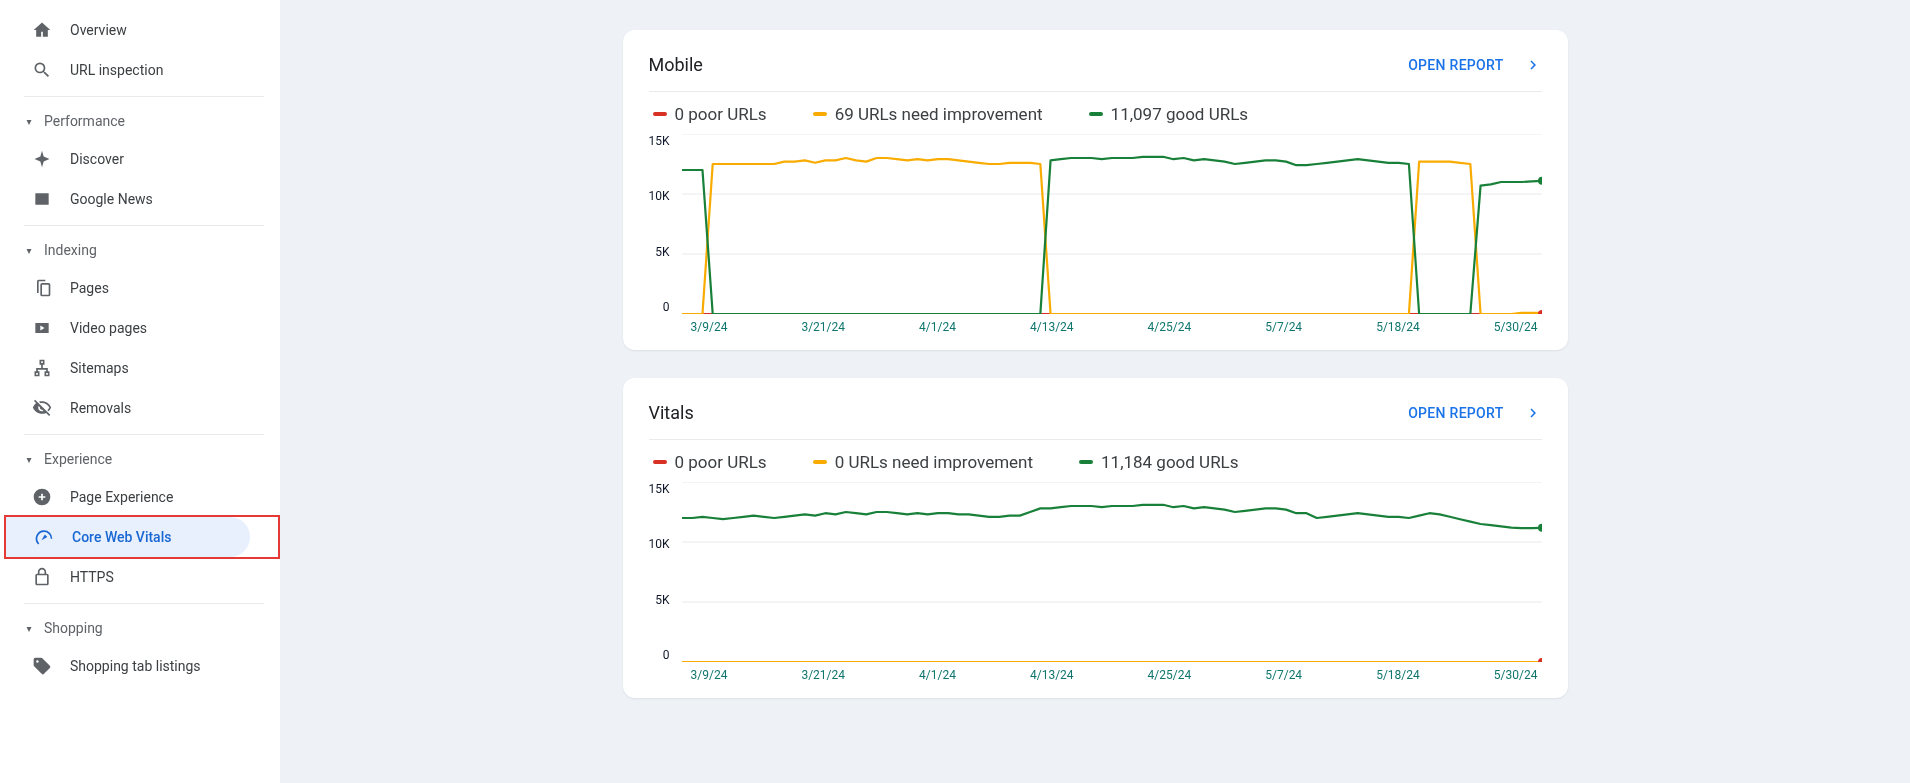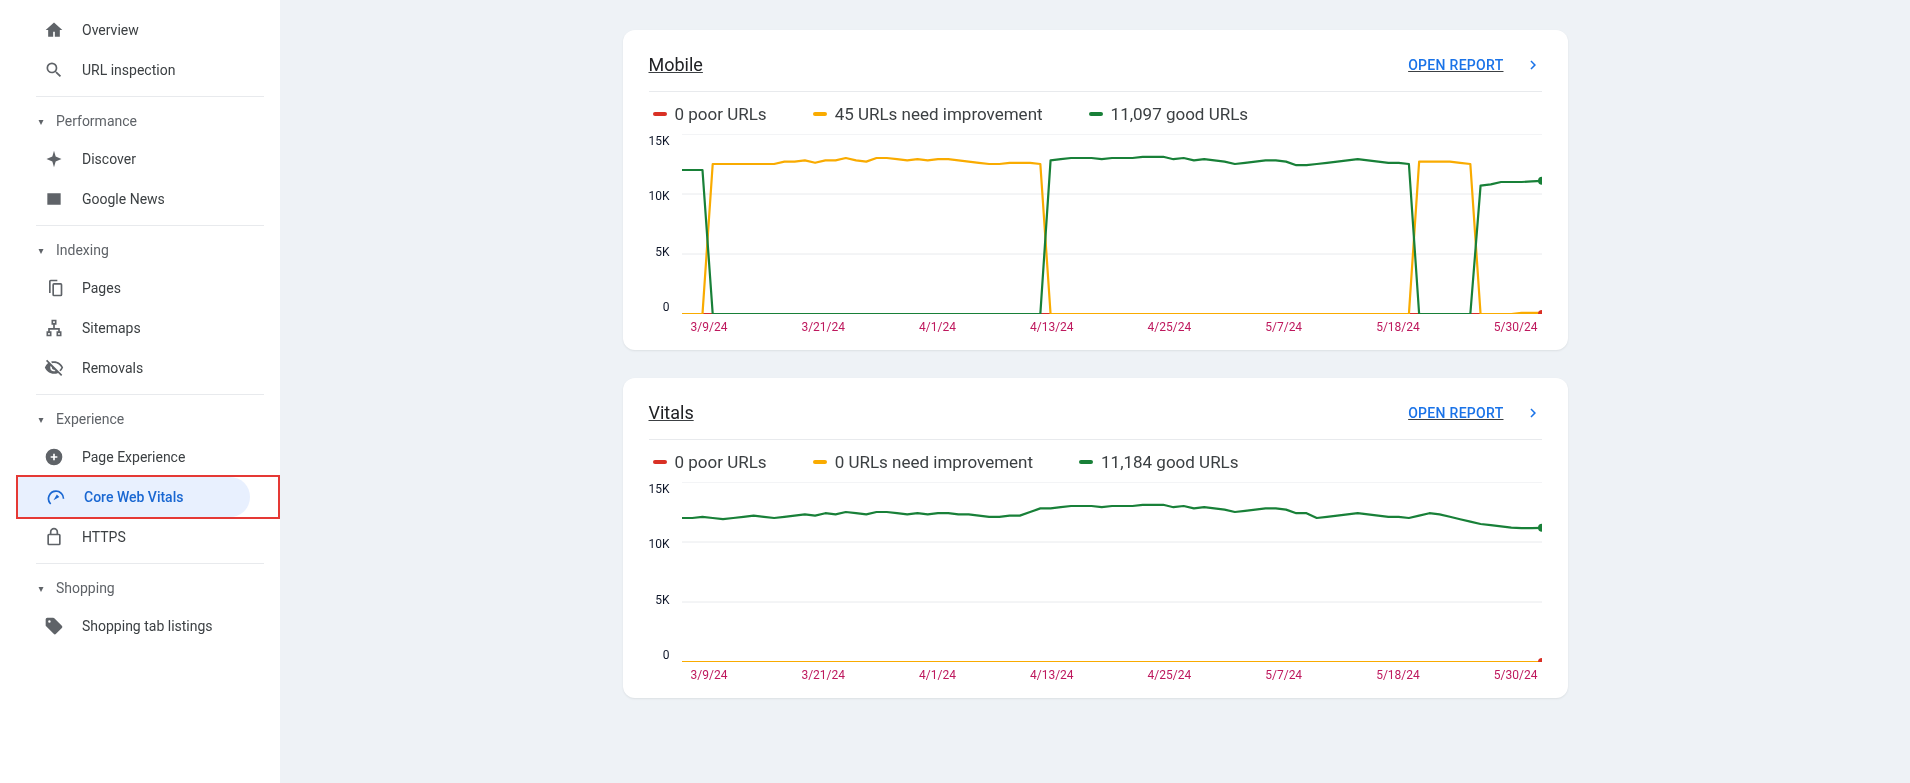--- a/index.html
+++ b/index.html
@@ -12,21 +12,21 @@
   }
   .app {
     display: flex;
     width: 100%;
     min-height: 100%;
   }
   
   .sidebar {
     width: 280px;
     background: #fff;
-    padding: 10px 0 20px 16px;
+    padding: 10px 0 20px 4px;
     flex-shrink: 0;
   }
   .nav-item {
     display: flex;
     align-items: center;
     gap: 18px;
     height: 40px;
     padding: 0 16px 0 28px;
     color: #3c4043;
     cursor: pointer;
@@ -89,21 +89,20 @@
     box-shadow: 0 1px 2px rgba(60,64,67,.1);
     padding: 24px 26px 16px 26px;
   }
   .card-head {
     display: flex;
     align-items: center;
     justify-content: space-between;
     padding-bottom: 16px;
     border-bottom: 1px solid #e8eaed;
     margin-bottom: 12px;
-    text-decoration: underline;
   }
   .card-title { font-size: 18px; color: #202124; }
   .open-report {
     display: flex;
     align-items: center;
     gap: 20px;
     color: #1a73e8;
     font-weight: 500;
     letter-spacing: .3px;
     font-size: 14px;
@@ -148,21 +147,21 @@
   }
   .plot {
     flex: 1;
     position: relative;
   }
   .plot svg { display: block; }
   .xaxis {
     display: flex;
     justify-content: space-between;
     font-size: 12px;
-    color: #be185d;
+    color: #0f766e;
     padding: 6px 4px 0 42px;
   }
   .end-dot {
     fill: #188038;
   }
 </style>
 </head>
 <body>
 
 <div class="app">
@@ -202,20 +201,26 @@
 
     <div class="section-hdr">
       <span class="caret">▾</span>
       <span>Indexing</span>
     </div>
     <div class="nav-item">
       <svg class="ico" viewBox="0 0 24 24">
           <path d="M16 2H8a2 2 0 0 0-2 2v14h2V4h8zM20 6h-8a2 2 0 0 0-2 2v12a2 2 0 0 0 2 2h8a2 2 0 0 0 2-2V8a2 2 0 0 0-2-2m0 14h-8V8h8z"></path>
         </svg>
       <span class="lbl">Pages</span>
+    </div>
+    <div class="nav-item">
+      <svg class="ico" viewBox="0 0 24 24">
+          <path d="M4 6h16v12H4zM10 9v6l5-3z"></path>
+        </svg>
+      <span class="lbl">Video pages</span>
     </div>
     <div class="nav-item">
       <svg class="ico" viewBox="0 0 24 24">
           <path d="M10 3h4v4h-4zM4 17h4v4H4zm12 0h4v4h-4zM12 7v6M6 17v-4h12v4" stroke="#5f6368" stroke-width="2" fill="none"></path>
         </svg>
       <span class="lbl">Sitemaps</span>
     </div>
     <div class="nav-item">
       <svg class="ico" viewBox="0 0 24 24">
           <path d="M12 6c3.79 0 7.17 2.13 8.82 5.5-.59 1.22-1.42 2.27-2.41 3.12l1.42 1.42A12.9 12.9 0 0 0 23 11.5C21.27 7.11 17 4 12 4c-1.27 0-2.49.2-3.64.57l1.65 1.65C10.66 6.09 11.32 6 12 6M2.39 3.51 4.9 6.02A12.9 12.9 0 0 0 1 11.5C2.73 15.89 7 19 12 19c1.76 0 3.43-.39 4.93-1.08l3.56 3.56 1.41-1.41L3.8 2.1zM12 16a4.5 4.5 0 0 1-4.5-4.5c0-.66.15-1.28.41-1.84l1.56 1.56a2.5 2.5 0 0 0 2.81 2.81l1.56 1.56c-.56.26-1.18.41-1.84.41"></path>
@@ -274,21 +279,21 @@
             </svg>
         </div>
       </div>
       <div class="legend">
         <div class="legend-item">
           <span class="legend-swatch sw-red"></span>
           <span>0 poor URLs</span>
         </div>
         <div class="legend-item">
           <span class="legend-swatch sw-orange"></span>
-          <span>45 URLs need improvement</span>
+          <span>69 URLs need improvement</span>
         </div>
         <div class="legend-item">
           <span class="legend-swatch sw-green"></span>
           <span>11,097 good URLs</span>
         </div>
       </div>
       <div class="chart-wrap">
         <div class="yaxis">
           <span>15K</span>
           <span>10K</span>

